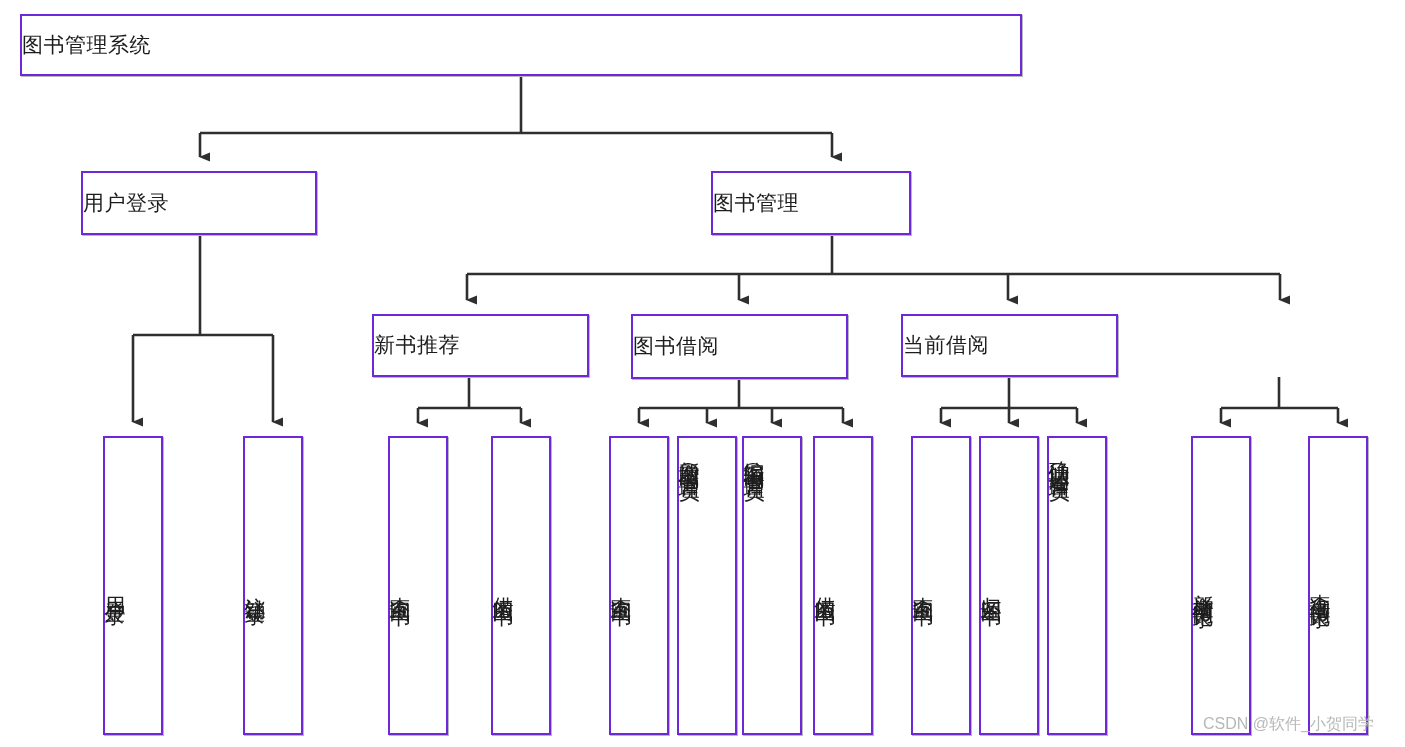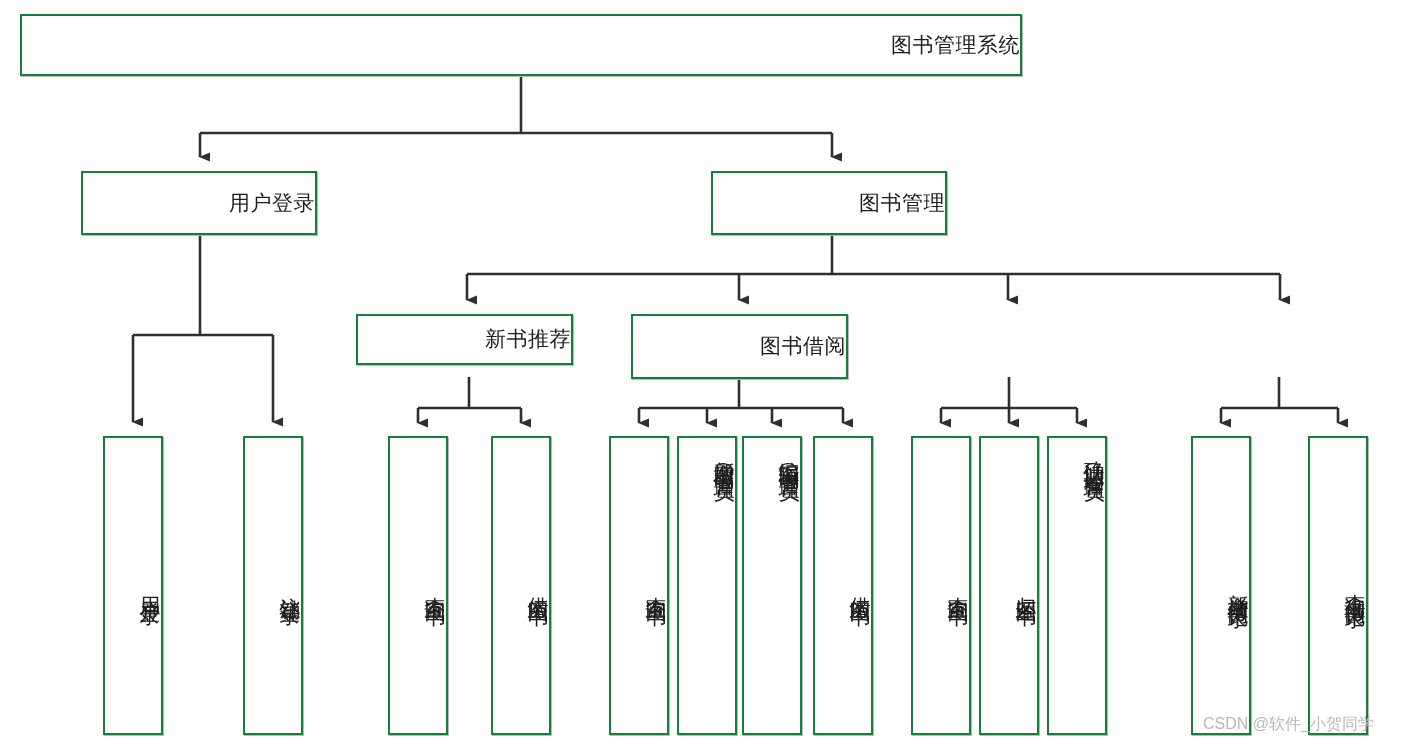--- a/index.html
+++ b/index.html
@@ -21,25 +21,25 @@
     position: absolute;
     left: 0;
     top: 0;
     width: 1405px;
     height: 747px;
   }
   .node {
     position: absolute;
     box-sizing: border-box;
     background: #ffffff;
-    border: 2px solid #15803d;
+    border: 2px solid #6d28d9;
     box-shadow: 1px 1px 0 0 #b9b9b9;
     display: flex;
     align-items: center;
-    justify-content: flex-end;
+    justify-content: flex-start;
     color: #1d1d1d;
   }
   .node-label {
     display: block;
     text-align: center;
     line-height: 1.18;
     color: #1d1d1d;
   }
   .h-node .node-label {
     font-size: 21px;
@@ -126,29 +126,32 @@
     </g>
   </svg>
 
   <div class="node h-node" style="left:20px; top:14px; width:1002px; height:62px;">
     <span class="node-label">图书管理系统</span>
   </div>
 
   <div class="node h-node" style="left:81px; top:171px; width:236px; height:64px;">
     <span class="node-label">用户登录</span>
   </div>
-  <div class="node h-node" style="left:711px; top:171px; width:236px; height:64px;">
+  <div class="node h-node" style="left:711px; top:171px; width:200px; height:64px;">
     <span class="node-label">图书管理</span>
   </div>
 
-  <div class="node h-node" style="left:356px; top:314px; width:217px; height:51px;">
+  <div class="node h-node" style="left:372px; top:314px; width:217px; height:63px;">
     <span class="node-label">新书推荐</span>
   </div>
   <div class="node h-node" style="left:631px; top:314px; width:217px; height:65px;">
     <span class="node-label">图书借阅</span>
+  </div>
+  <div class="node h-node" style="left:901px; top:314px; width:217px; height:63px;">
+    <span class="node-label">当前借阅</span>
   </div>
 
   <div class="node v-node center-pad" style="left:103px; top:436px; width:60px; height:299px;">
     <span class="node-label">用户登录</span>
   </div>
   <div class="node v-node center-pad" style="left:243px; top:436px; width:60px; height:299px;">
     <span class="node-label">注销登录</span>
   </div>
 
   <div class="node v-node center-pad" style="left:388px; top:436px; width:60px; height:299px;">

